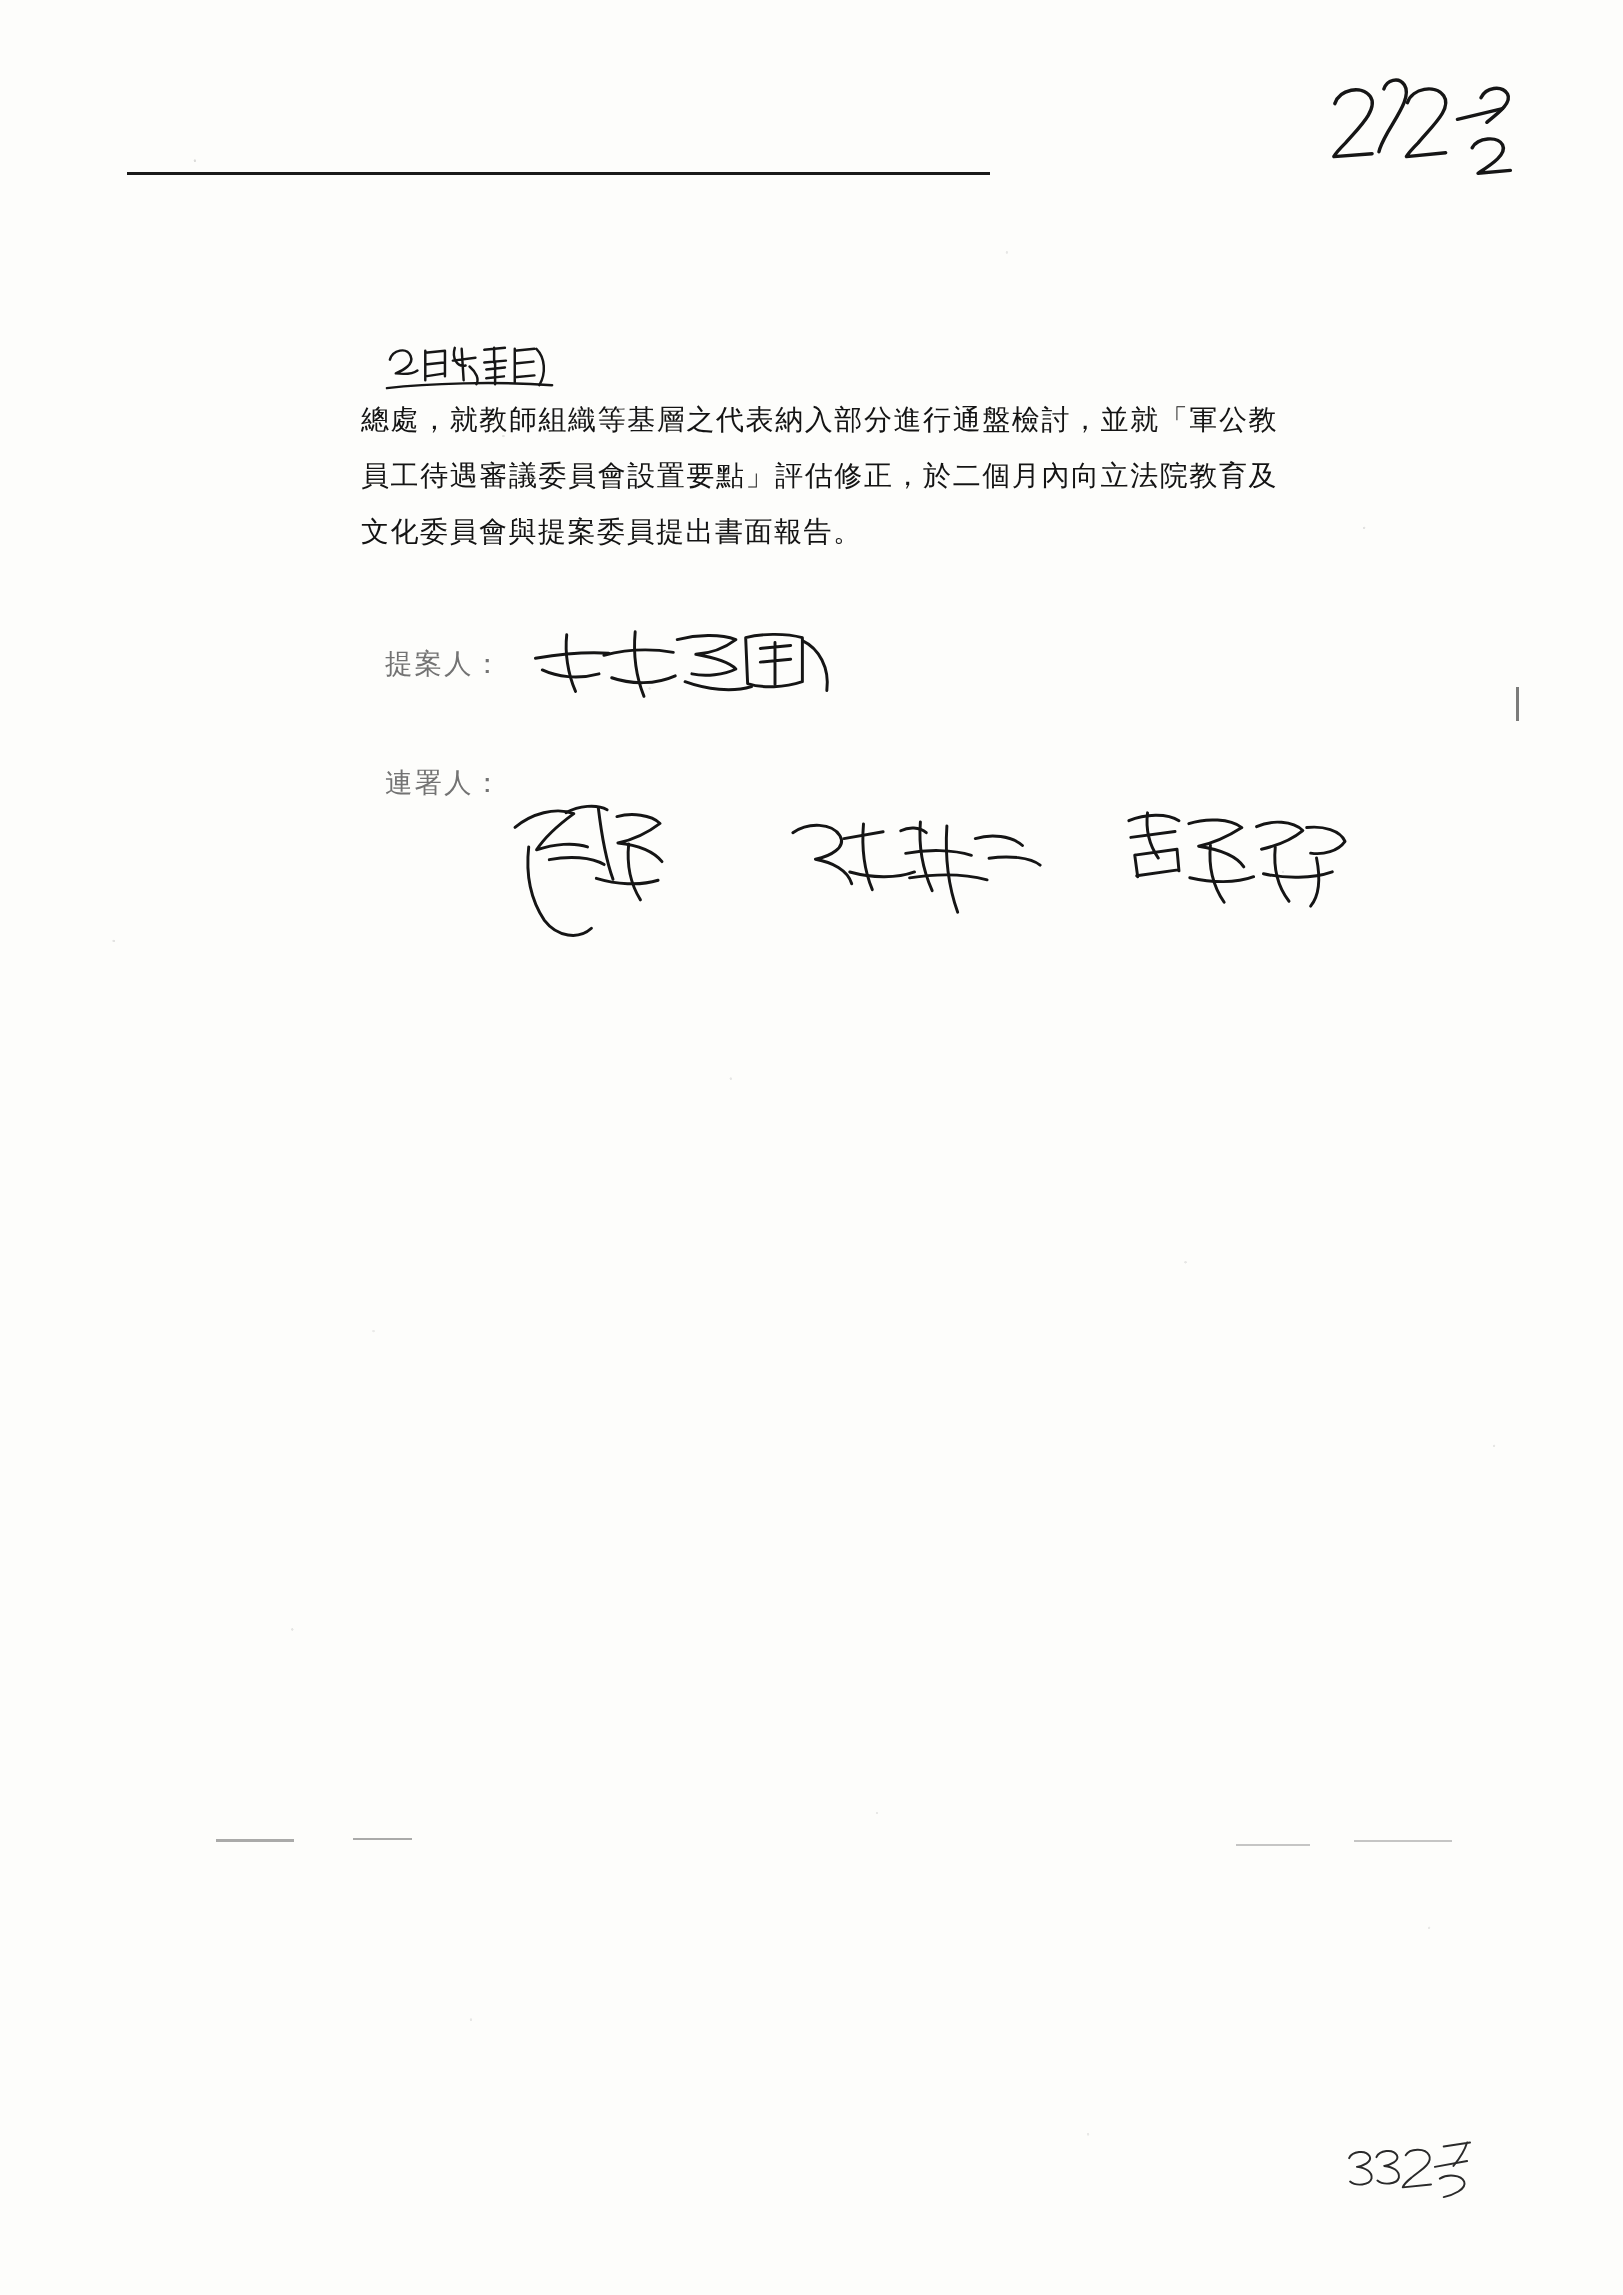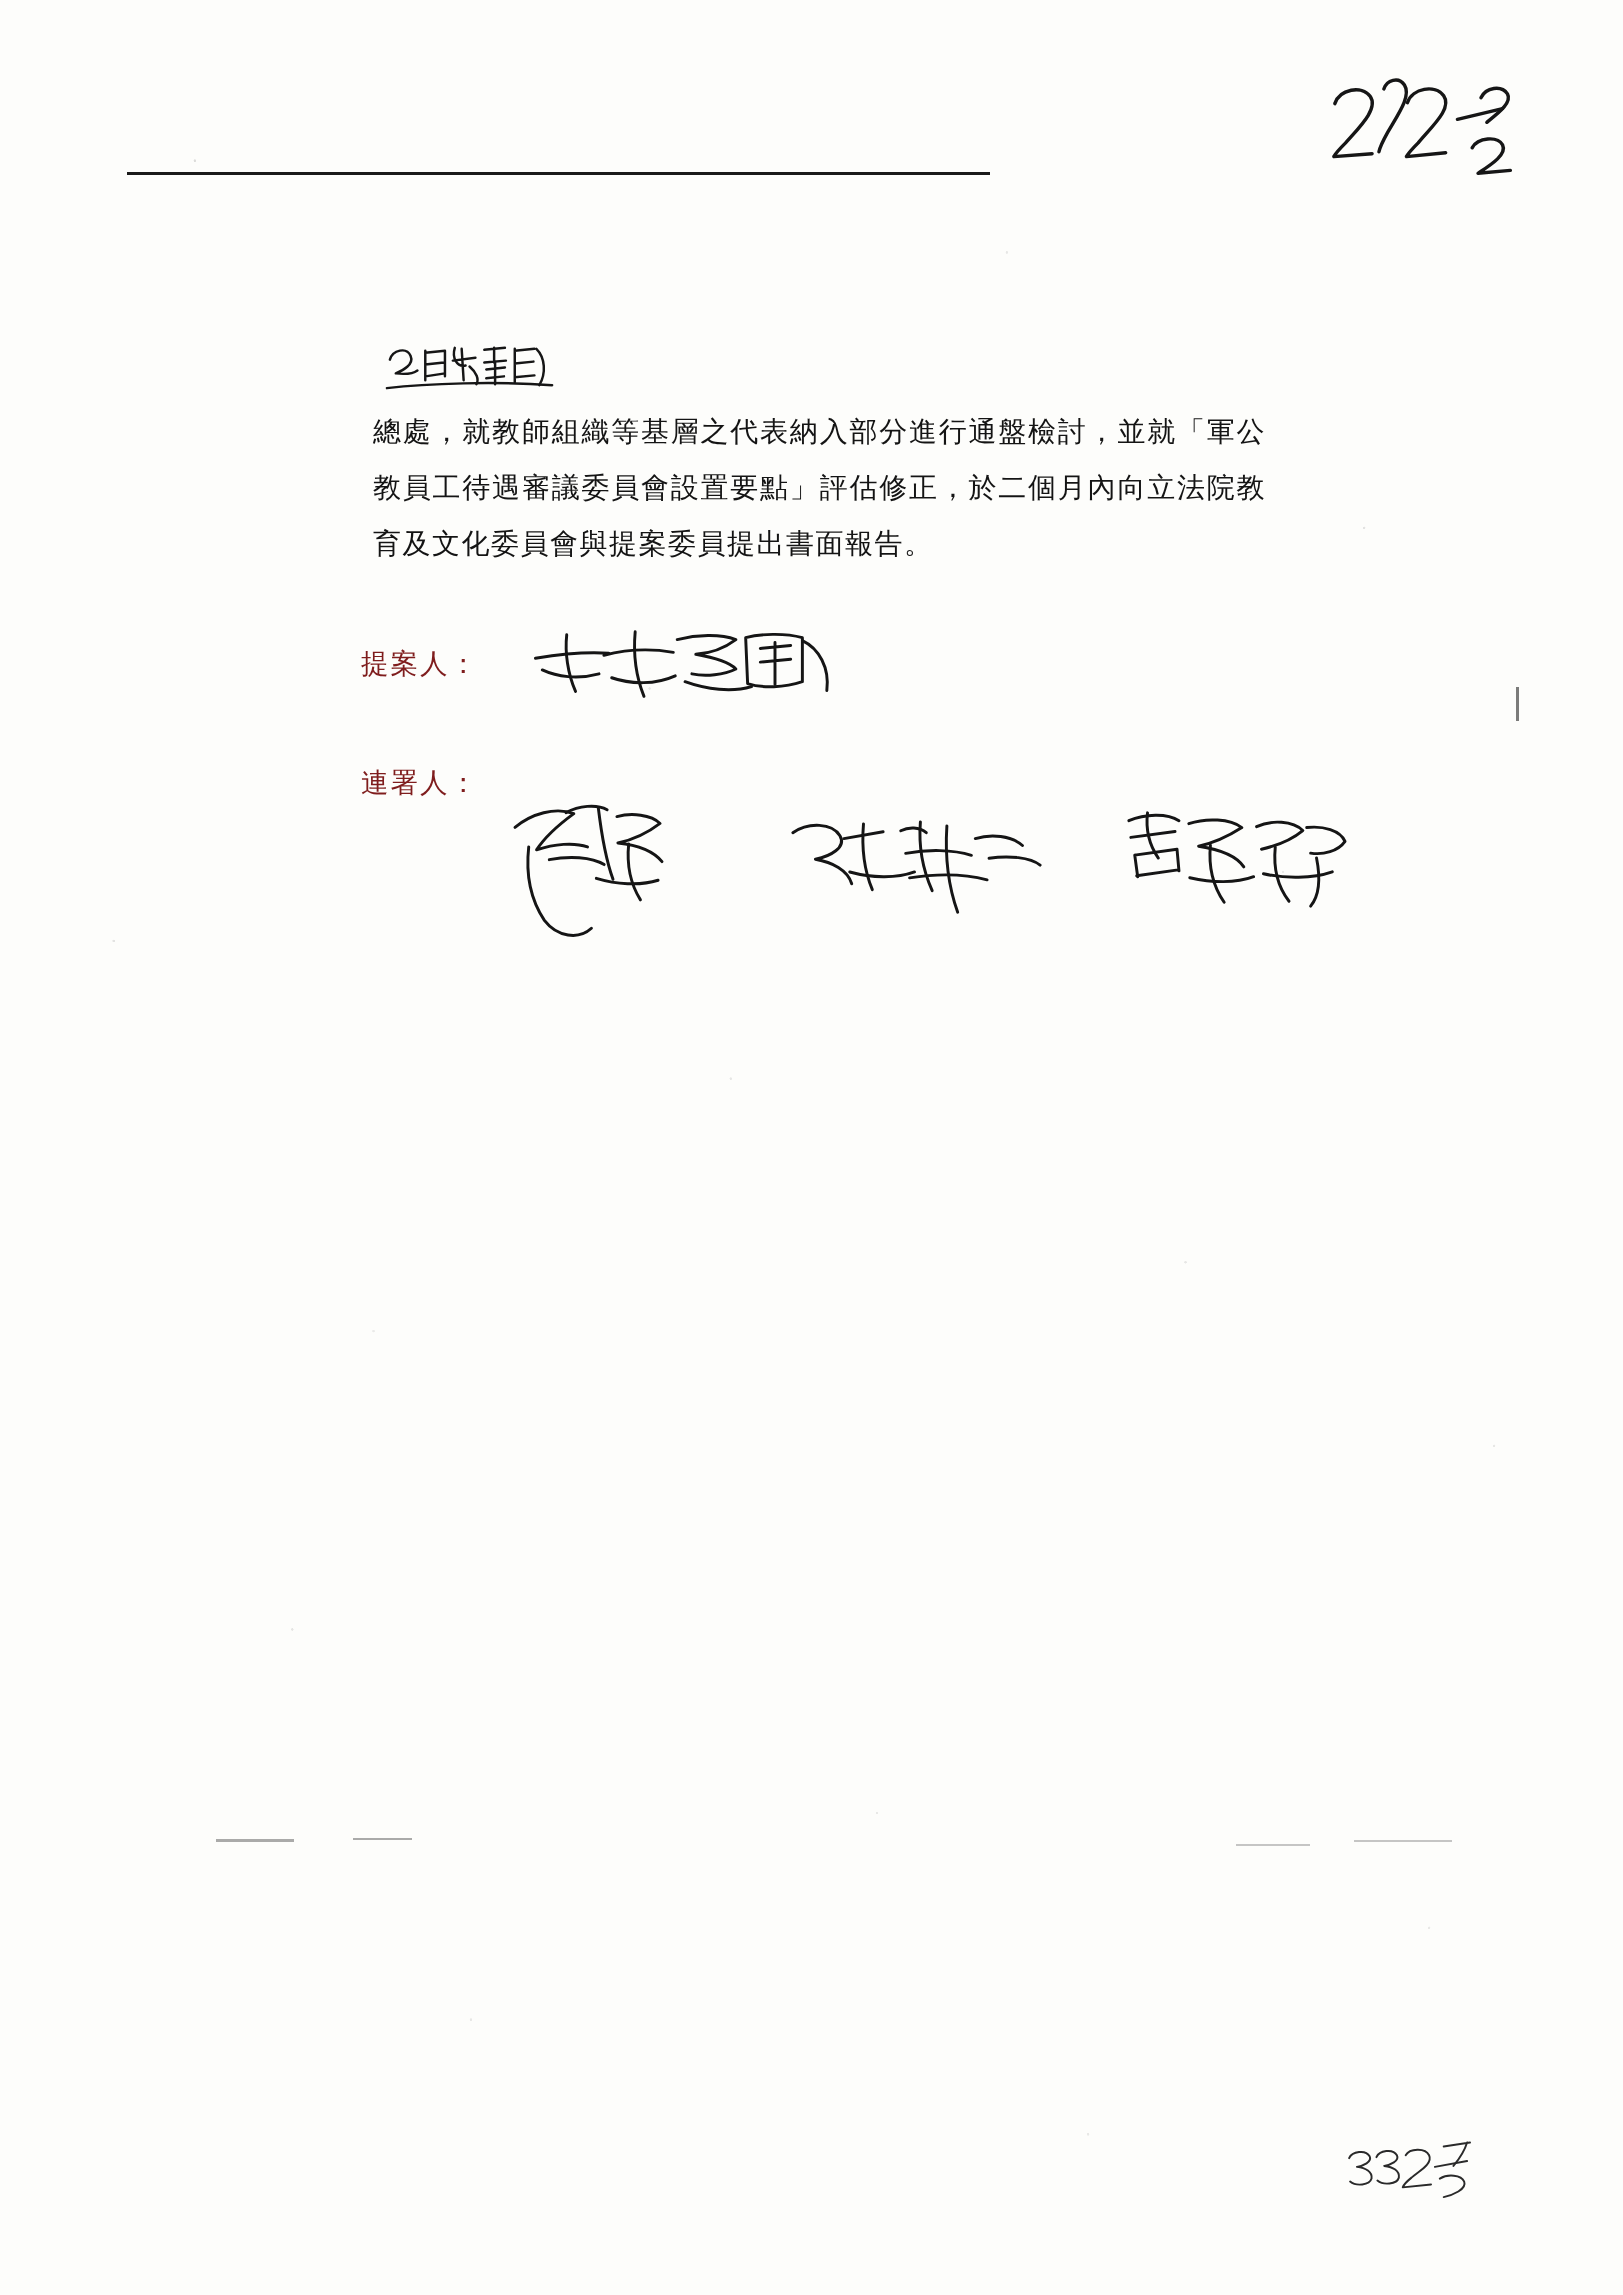--- a/index.html
+++ b/index.html
@@ -80,30 +80,31 @@
     left: 361px;
     top: 392px;
     width: 917px;
     font-family: "DejaVu Serif", "Liberation Serif", serif;
     font-size: 28px;
     line-height: 56px;
     color: #141414;
     letter-spacing: 1.5px;
     text-align: justify;
   }
-  .body-text p { margin: 12px; text-indent: 0; }
+  .body-text p { margin: 0; text-indent: 0; }
 
   
   .label-row {
     position: absolute;
     font-family: Liberation Sans, sans-serif;
     font-size: 27.5px;
-    color: #7f1d1d;
+    color: #737373;
     letter-spacing: 2px;
     white-space: nowrap;
+    margin-left: 24px;
   }
   .label-proposer { left: 361px; top: 646px; }
   .label-cosigner { left: 361px; top: 765px; }
 
   
   .sig {
     position: absolute;
   }
   .sig svg { display: block; }
 

